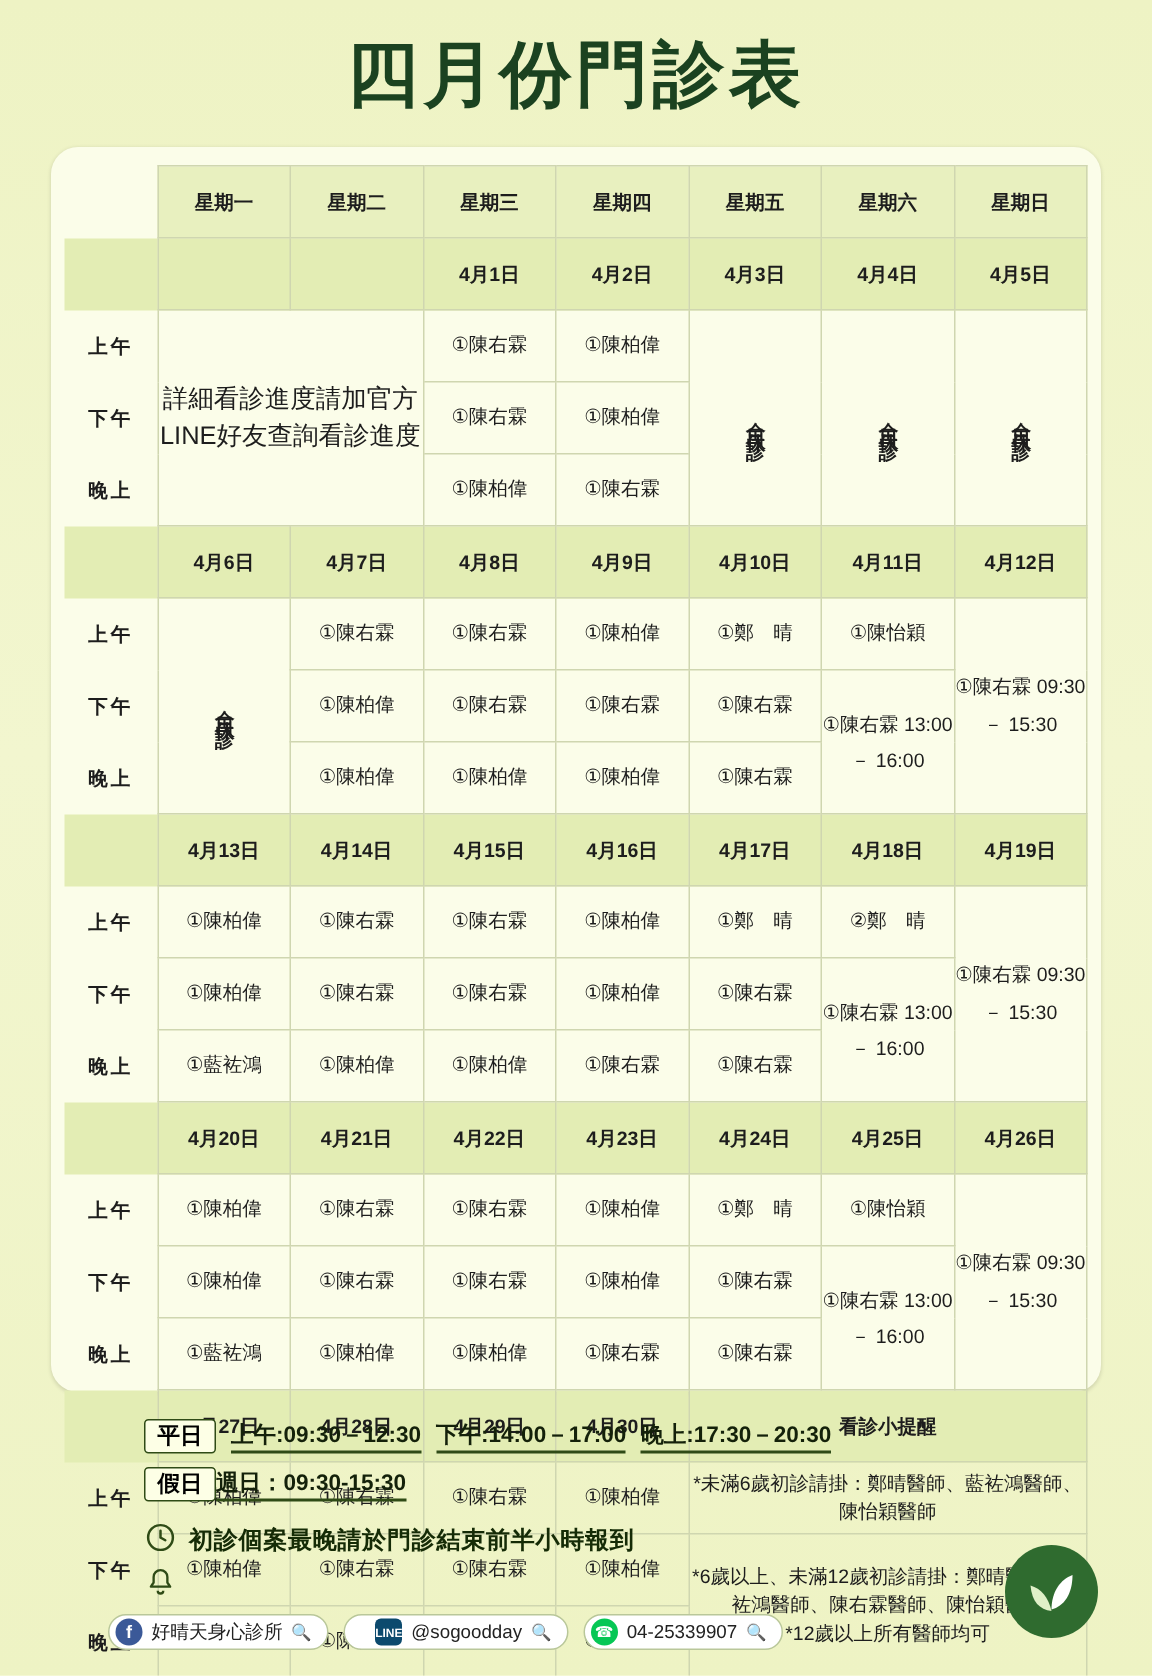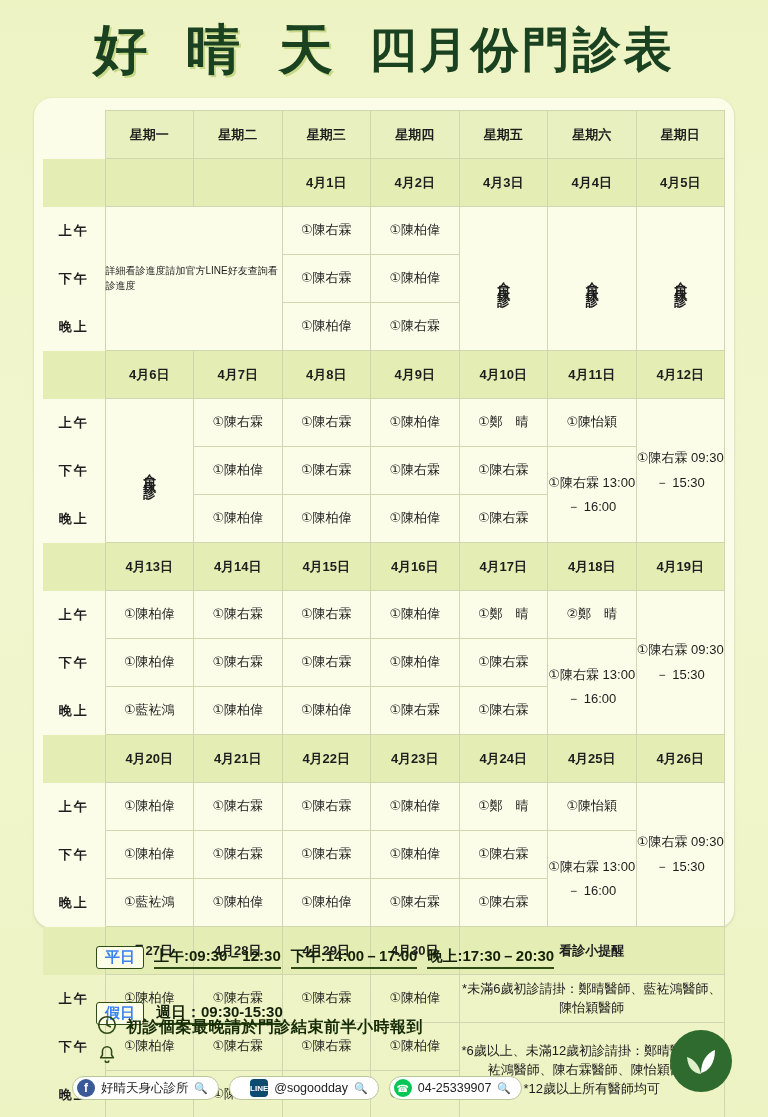--- a/index.html
+++ b/index.html
@@ -78,25 +78,25 @@
   .hours-label{
     position:absolute;left:42px;top:10px;width:44px;height:92px;
     border:2px solid #2f4b16;border-radius:4px;
     color:#2f4b16;font-weight:bold;font-size:16px;
     display:flex;flex-direction:column;align-items:center;justify-content:center;
     line-height:1.12;letter-spacing:1px;
     font-family:"DejaVu Serif","Liberation Serif",serif;
   }
   .chip{
     display:inline-flex;align-items:center;justify-content:center;
-    border:1.5px solid #2f4b16;color:#3b82f6;font-weight:bold;
+    border:1.5px solid #2f4b16;color:#000000;font-weight:bold;
     font-size:15px;padding:1px 8px;border-radius:3px;background:#fdffe6;
   }
   .row1{position:absolute;left:96px;top:12px;display:flex;align-items:center;gap:10px;}
-  .row2{position:absolute;left:96px;top:44px;display:flex;align-items:center;gap:12px;margin-top:24px;}
+  .row2{position:absolute;left:96px;top:44px;display:flex;align-items:center;gap:0;}
   .u{border-bottom:2px solid #2f4b16;padding-bottom:1px;font-size:15px;color:#14210a;font-weight:bold;}
   .row3{position:absolute;left:96px;top:80px;display:flex;align-items:center;gap:8px;}
   .row4{position:absolute;left:96px;top:110px;display:flex;align-items:center;gap:8px;}
   .tipText{font-size:16px;color:#152b06;font-weight:bold;letter-spacing:.5px;}
   .socials{
     position:absolute;left:72px;top:142px;display:flex;align-items:center;gap:10px;
   }
   .pill{
     display:flex;align-items:center;gap:6px;
     background:#fff;border:1px solid #b9c79a;border-radius:12px;
@@ -114,21 +114,20 @@
     background:#2f6b2f;display:flex;align-items:center;justify-content:center;
   }
   .mini{font-size:11px;}
 </style>
 </head>
 <body>
 
 <div class="page">
 
   <div class="header">
-    <div class="title-main">好 晴 天</div>
     <div class="title-sub">四月份門診表</div>
   </div>
 
   <div class="card">
     <table class="cal">
       <colgroup>
         <col class="col-time">
           <col>
           <col>
           <col>
@@ -155,21 +154,21 @@
         <td></td>
         <td></td>
         <td>4月1日</td>
         <td>4月2日</td>
         <td>4月3日</td>
         <td>4月4日</td>
         <td>4月5日</td>
       </tr>
       <tr>
         <td class="col-time timelabel">上午</td>
-        <td class="note" colspan="2" rowspan="3" style="text-align:left;font-size:10px;">詳細看診進度請加官方LINE好友查詢看診進度</td>
+        <td class="note" colspan="2" rowspan="3" style="text-align:center;font-size:17px;">詳細看診進度請加官方LINE好友查詢看診進度</td>
         <td class="cell">①陳右霖</td>
         <td class="cell">①陳柏偉</td>
         <td class="closed" rowspan="3" style="writing-mode:vertical-rl;letter-spacing:4px;">全日休診</td>
         <td class="closed" rowspan="3" style="writing-mode:vertical-rl;letter-spacing:4px;">全日休診</td>
         <td class="closed" rowspan="3" style="writing-mode:vertical-rl;letter-spacing:4px;">全日休診</td>
       </tr>
       <tr>
         <td class="col-time timelabel">下午</td>
         <td class="cell">①陳右霖</td>
         <td class="cell">①陳柏偉</td>

